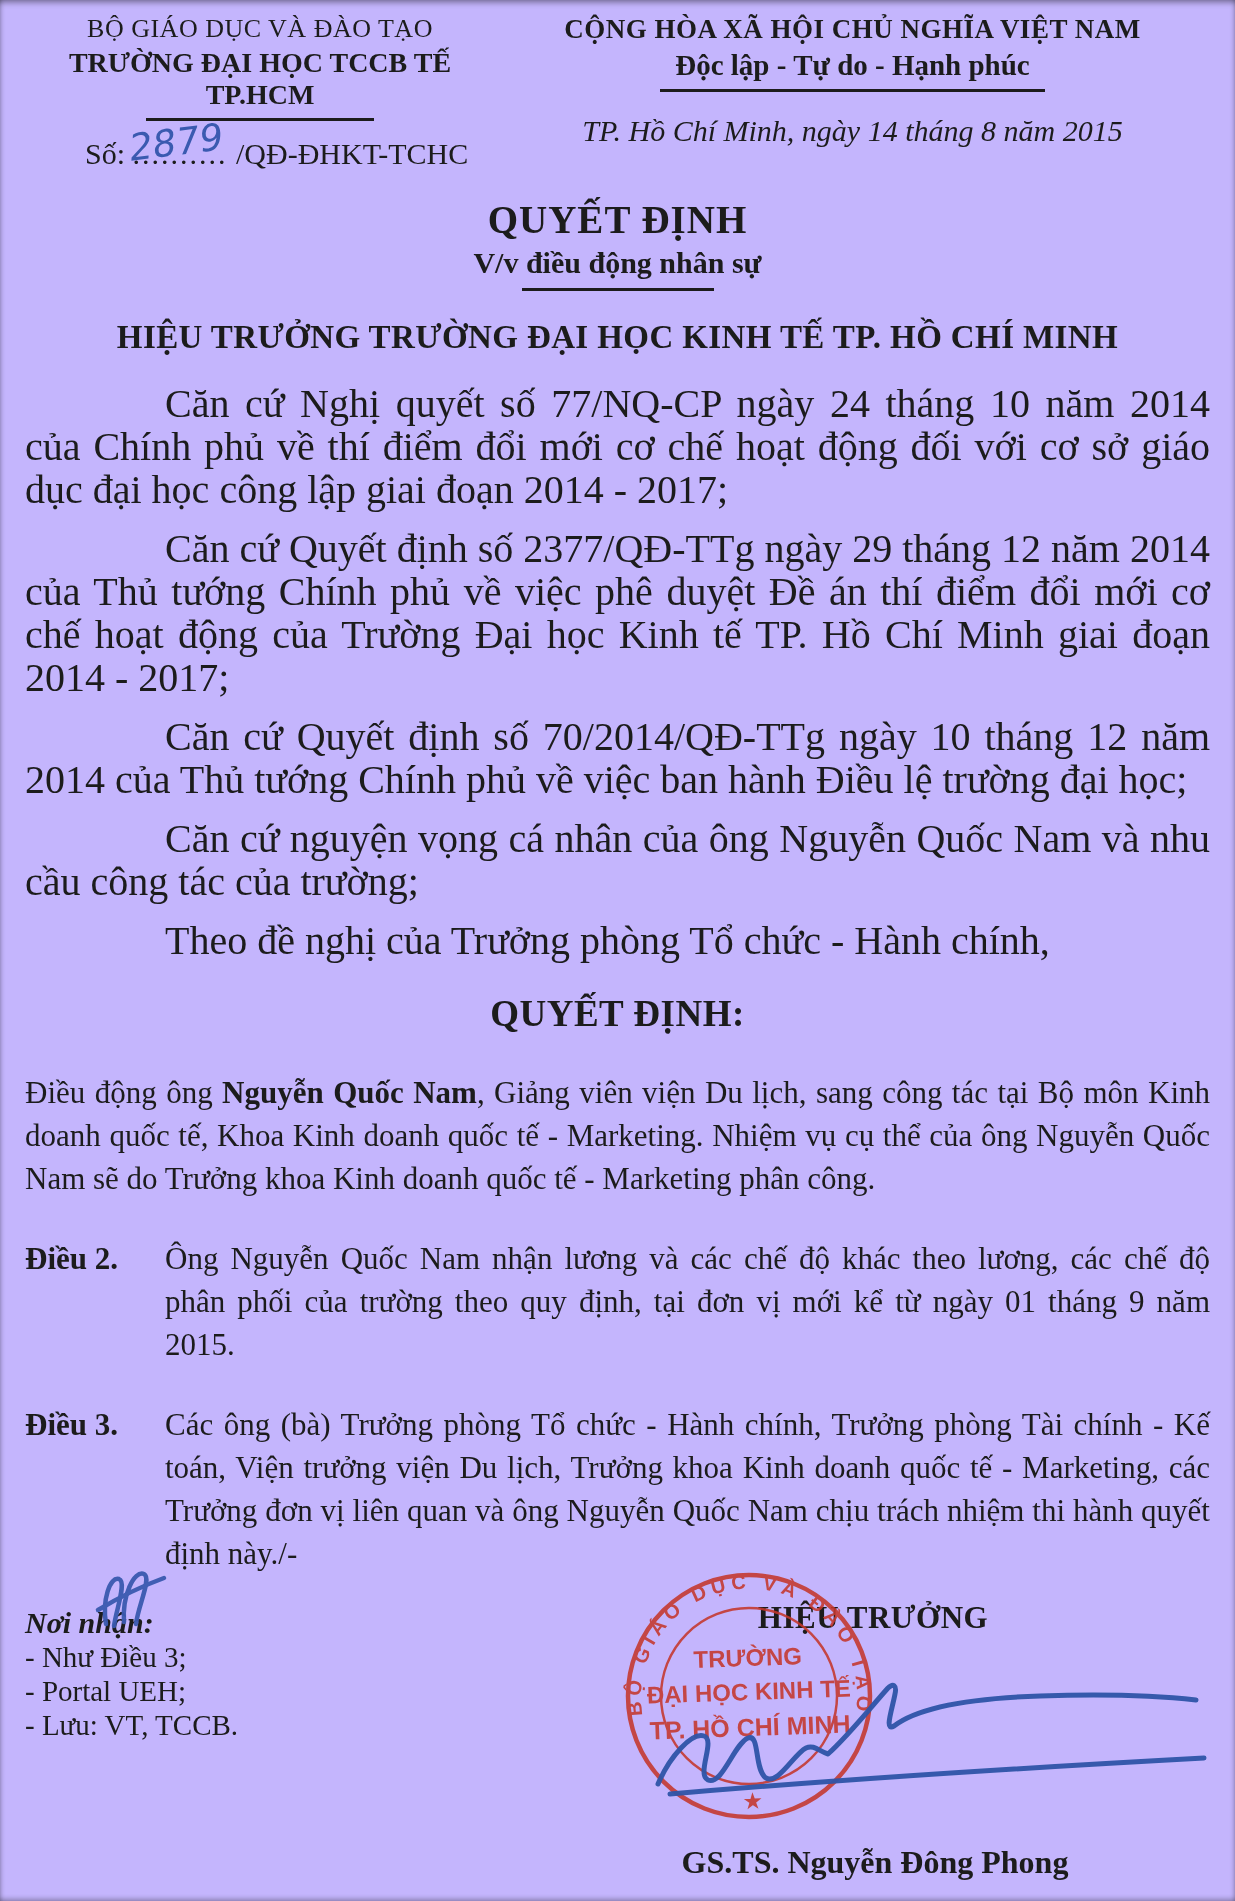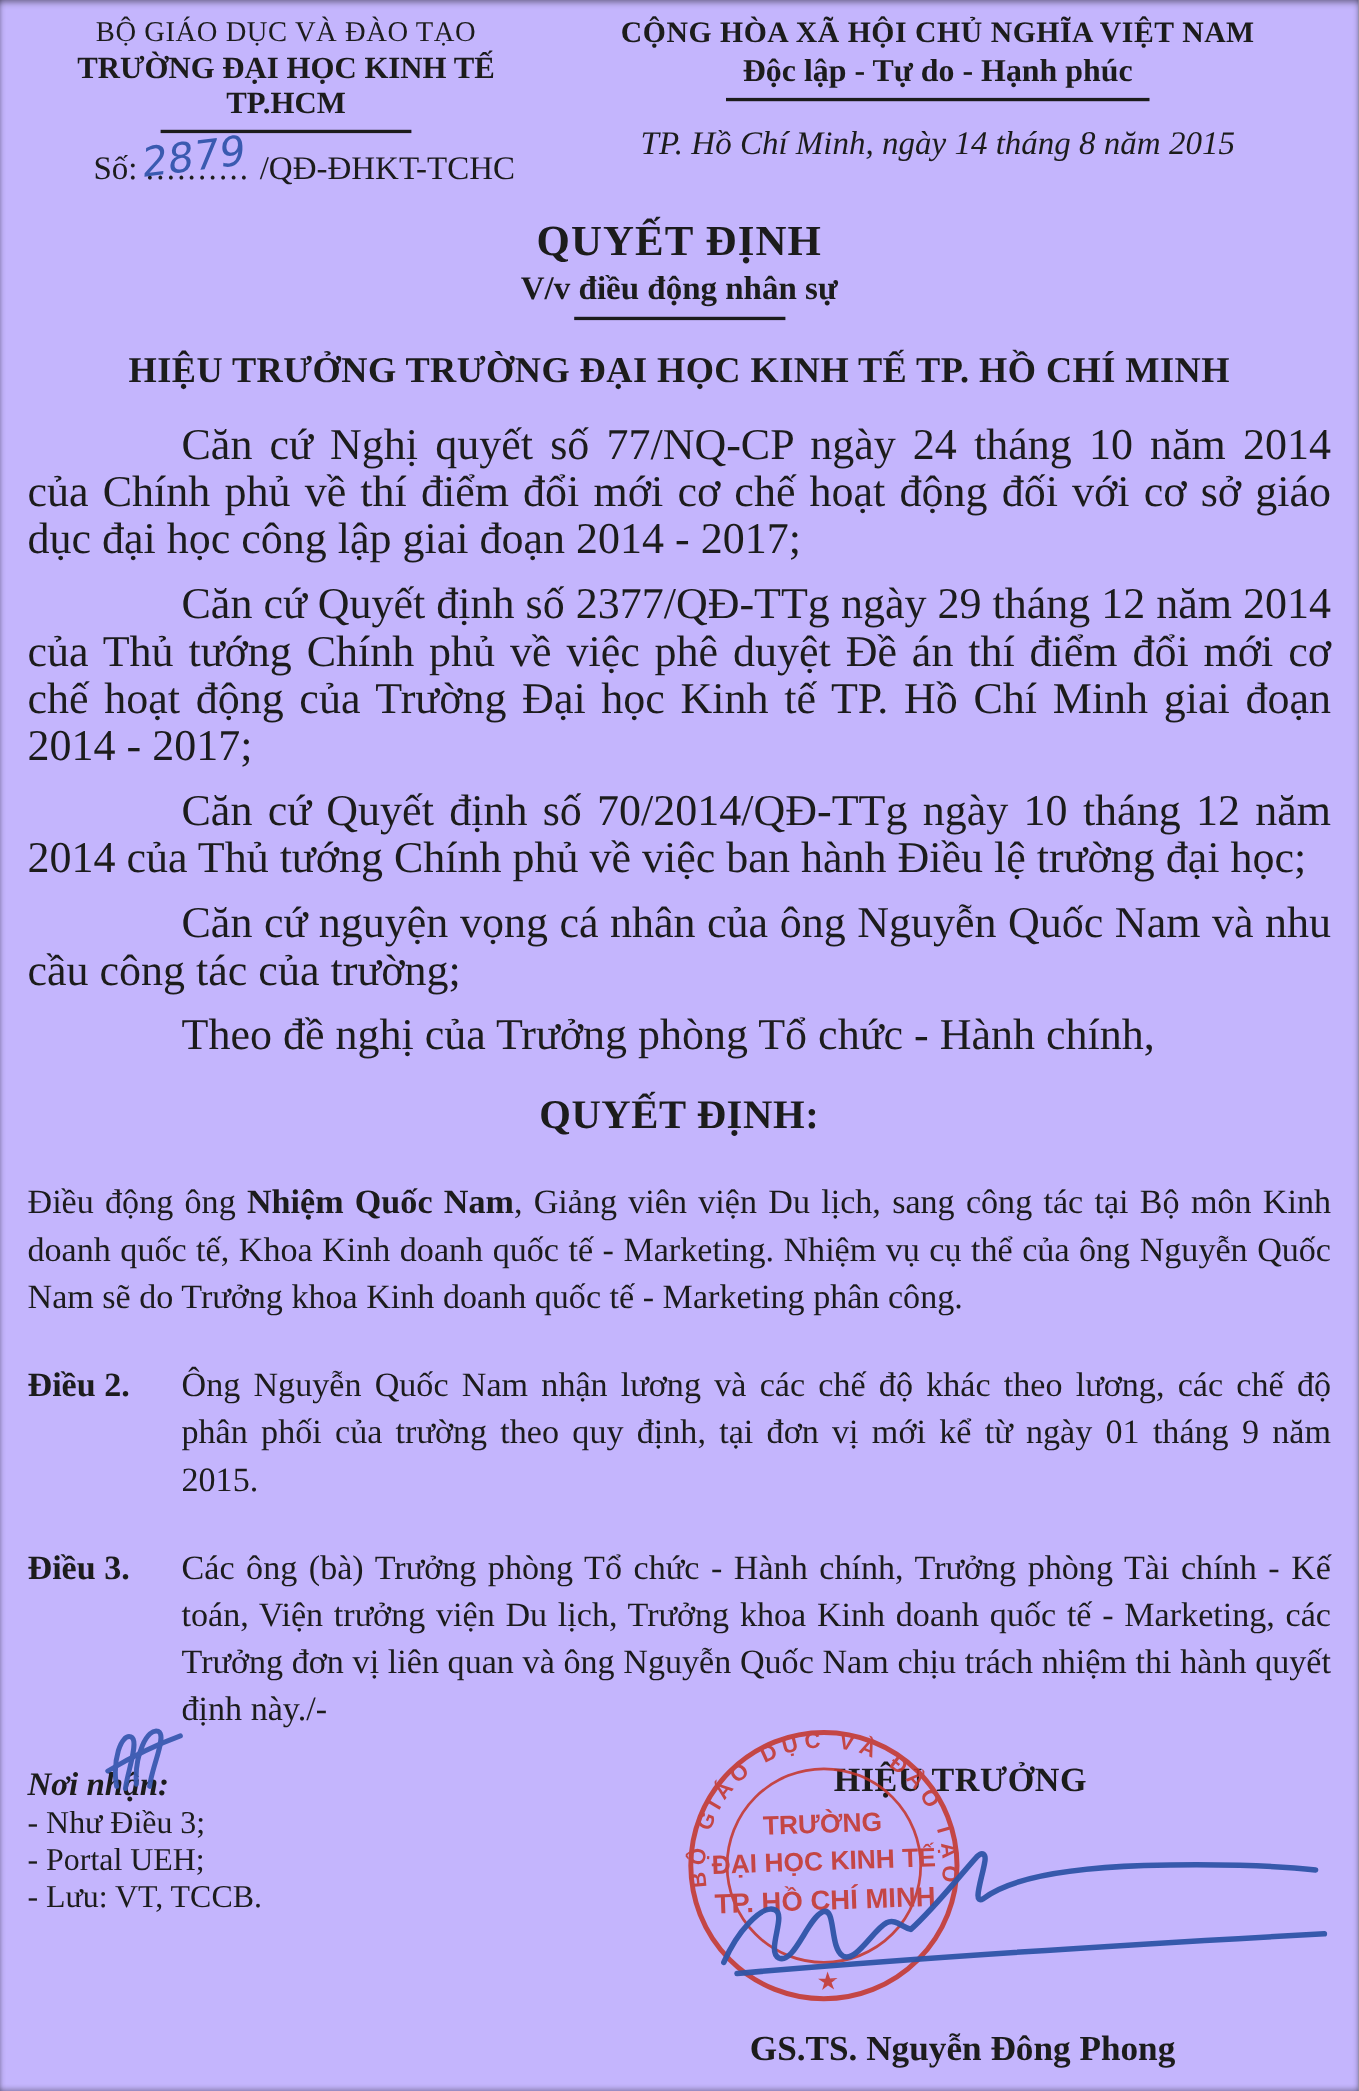--- a/index.html
+++ b/index.html
@@ -85,21 +85,21 @@
 </style>
 </head>
 <body>
 
 <div class="page">
   <div class="content">
 
     <div class="hdr">
       <div class="hdr-left">
         <div class="org-line1">BỘ GIÁO DỤC VÀ ĐÀO TẠO</div>
-        <div class="org-line2">TRƯỜNG ĐẠI HỌC KINH TẾ TP.HCM</div>
+        <div class="org-line2">TRƯỜNG ĐẠI HỌC TCCB TẾ TP.HCM</div>
         <div class="rule rule-left"></div>
         <div class="meta-left">
           <span>Số:</span>
           <span class="num-wrap"><span class="num-dots">..........</span><span class="hand">2879</span></span>
           <span>/QĐ-ĐHKT-TCHC</span>
         </div>
       </div>
       <div class="hdr-right">
         <div class="rep-line1">CỘNG HÒA XÃ HỘI CHỦ NGHĨA VIỆT NAM</div>
         <div class="rep-line2">Độc lập - Tự do - Hạnh phúc</div>
@@ -119,21 +119,21 @@
       <p>Căn cứ Nghị quyết số 77/NQ-CP ngày 24 tháng 10 năm 2014 của Chính phủ về thí điểm đổi mới cơ chế hoạt động đối với cơ sở giáo dục đại học công lập giai đoạn 2014 - 2017;</p>
       <p>Căn cứ Quyết định số 2377/QĐ-TTg ngày 29 tháng 12 năm 2014 của Thủ tướng Chính phủ về việc phê duyệt Đề án thí điểm đổi mới cơ chế hoạt động của Trường Đại học Kinh tế TP. Hồ Chí Minh giai đoạn 2014 - 2017;</p>
       <p>Căn cứ Quyết định số 70/2014/QĐ-TTg ngày 10 tháng 12 năm 2014 của Thủ tướng Chính phủ về việc ban hành Điều lệ trường đại học;</p>
       <p>Căn cứ nguyện vọng cá nhân của ông Nguyễn Quốc Nam và nhu cầu công tác của trường;</p>
       <p>Theo đề nghị của Trưởng phòng Tổ chức - Hành chính,</p>
     </div>
 
     <div class="decision-heading">QUYẾT ĐỊNH:</div>
 
     <div class="article">
-      <p class="article-body"><span>Điều động ông </span><span class="bold-name">Nhiệm Quốc Nam</span><span>, Giảng viên viện Du lịch, sang công tác tại Bộ môn Kinh doanh quốc tế, Khoa Kinh doanh quốc tế - Marketing. Nhiệm vụ cụ thể của ông Nguyễn Quốc Nam sẽ do Trưởng khoa Kinh doanh quốc tế - Marketing phân công.</span></p>
+      <p class="article-body"><span>Điều động ông </span><span class="bold-name">Nguyễn Quốc Nam</span><span>, Giảng viên viện Du lịch, sang công tác tại Bộ môn Kinh doanh quốc tế, Khoa Kinh doanh quốc tế - Marketing. Nhiệm vụ cụ thể của ông Nguyễn Quốc Nam sẽ do Trưởng khoa Kinh doanh quốc tế - Marketing phân công.</span></p>
     </div>
 
     <div class="article">
       <div class="article-label">Điều 2.</div>
       <p class="article-body">Ông Nguyễn Quốc Nam nhận lương và các chế độ khác theo lương, các chế độ phân phối của trường theo quy định, tại đơn vị mới kể từ ngày 01 tháng 9 năm 2015.</p>
     </div>
 
     <div class="article">
       <div class="article-label">Điều 3.</div>
       <p class="article-body">Các ông (bà) Trưởng phòng Tổ chức - Hành chính, Trưởng phòng Tài chính - Kế toán, Viện trưởng viện Du lịch, Trưởng khoa Kinh doanh quốc tế - Marketing, các Trưởng đơn vị liên quan và ông Nguyễn Quốc Nam chịu trách nhiệm thi hành quyết định này./-</p>

